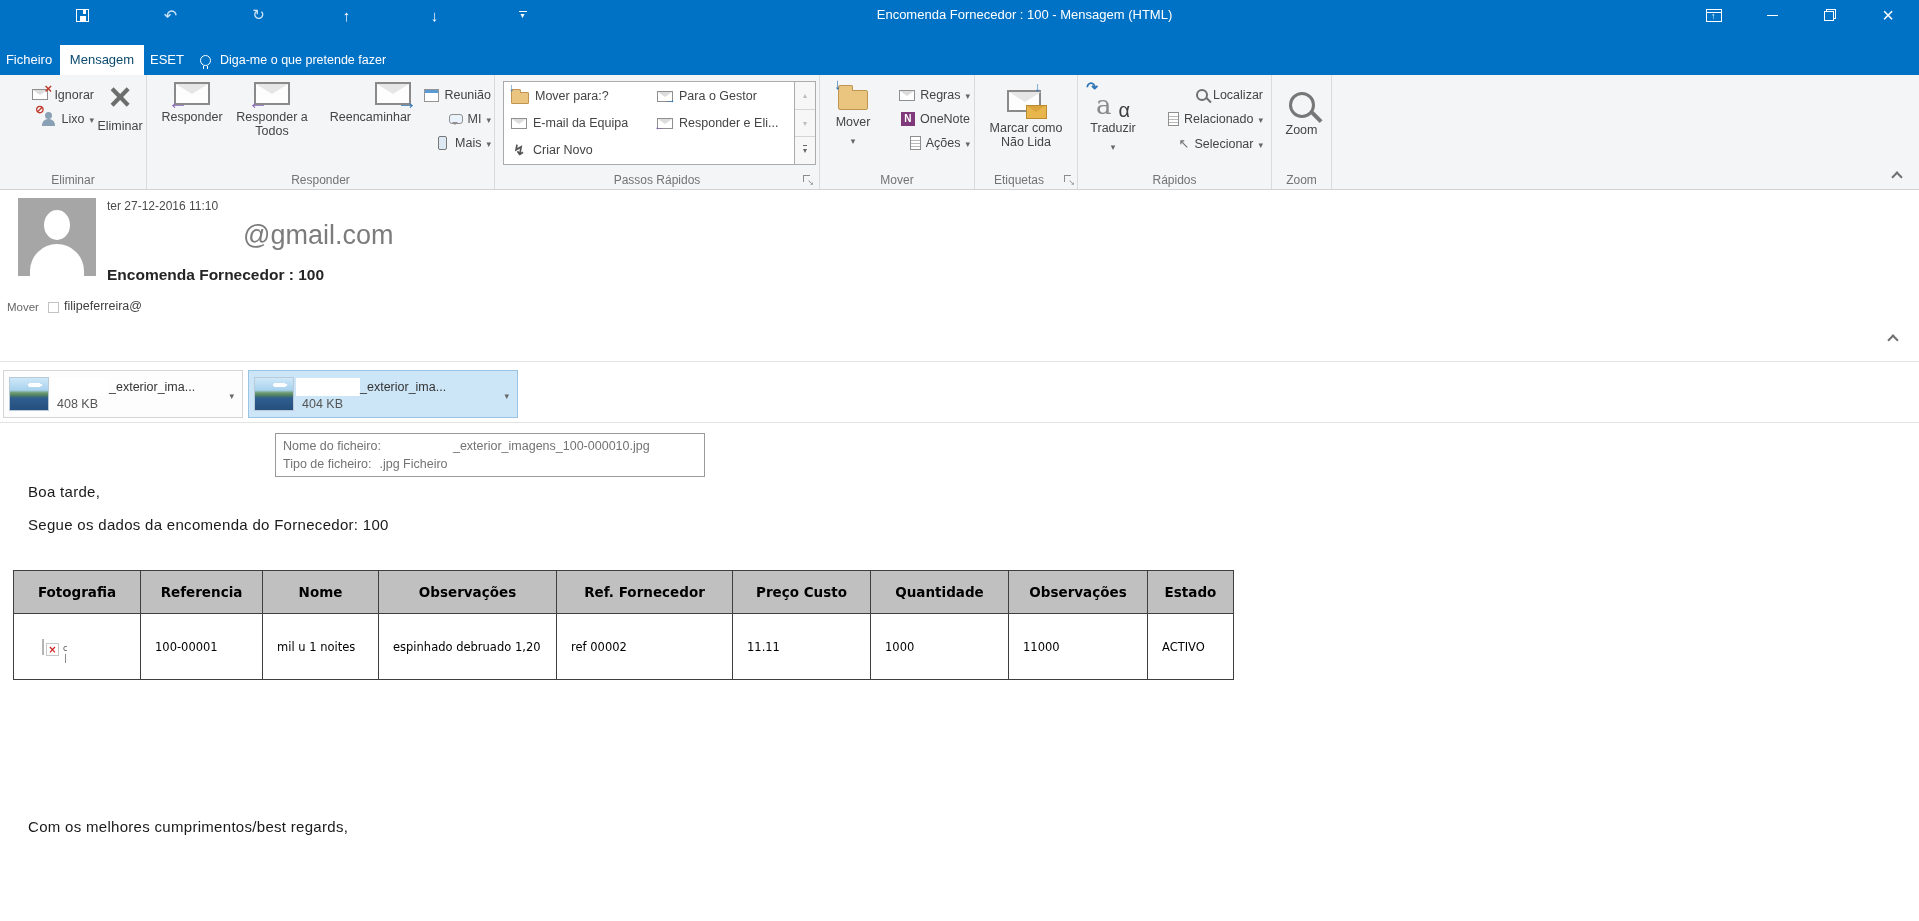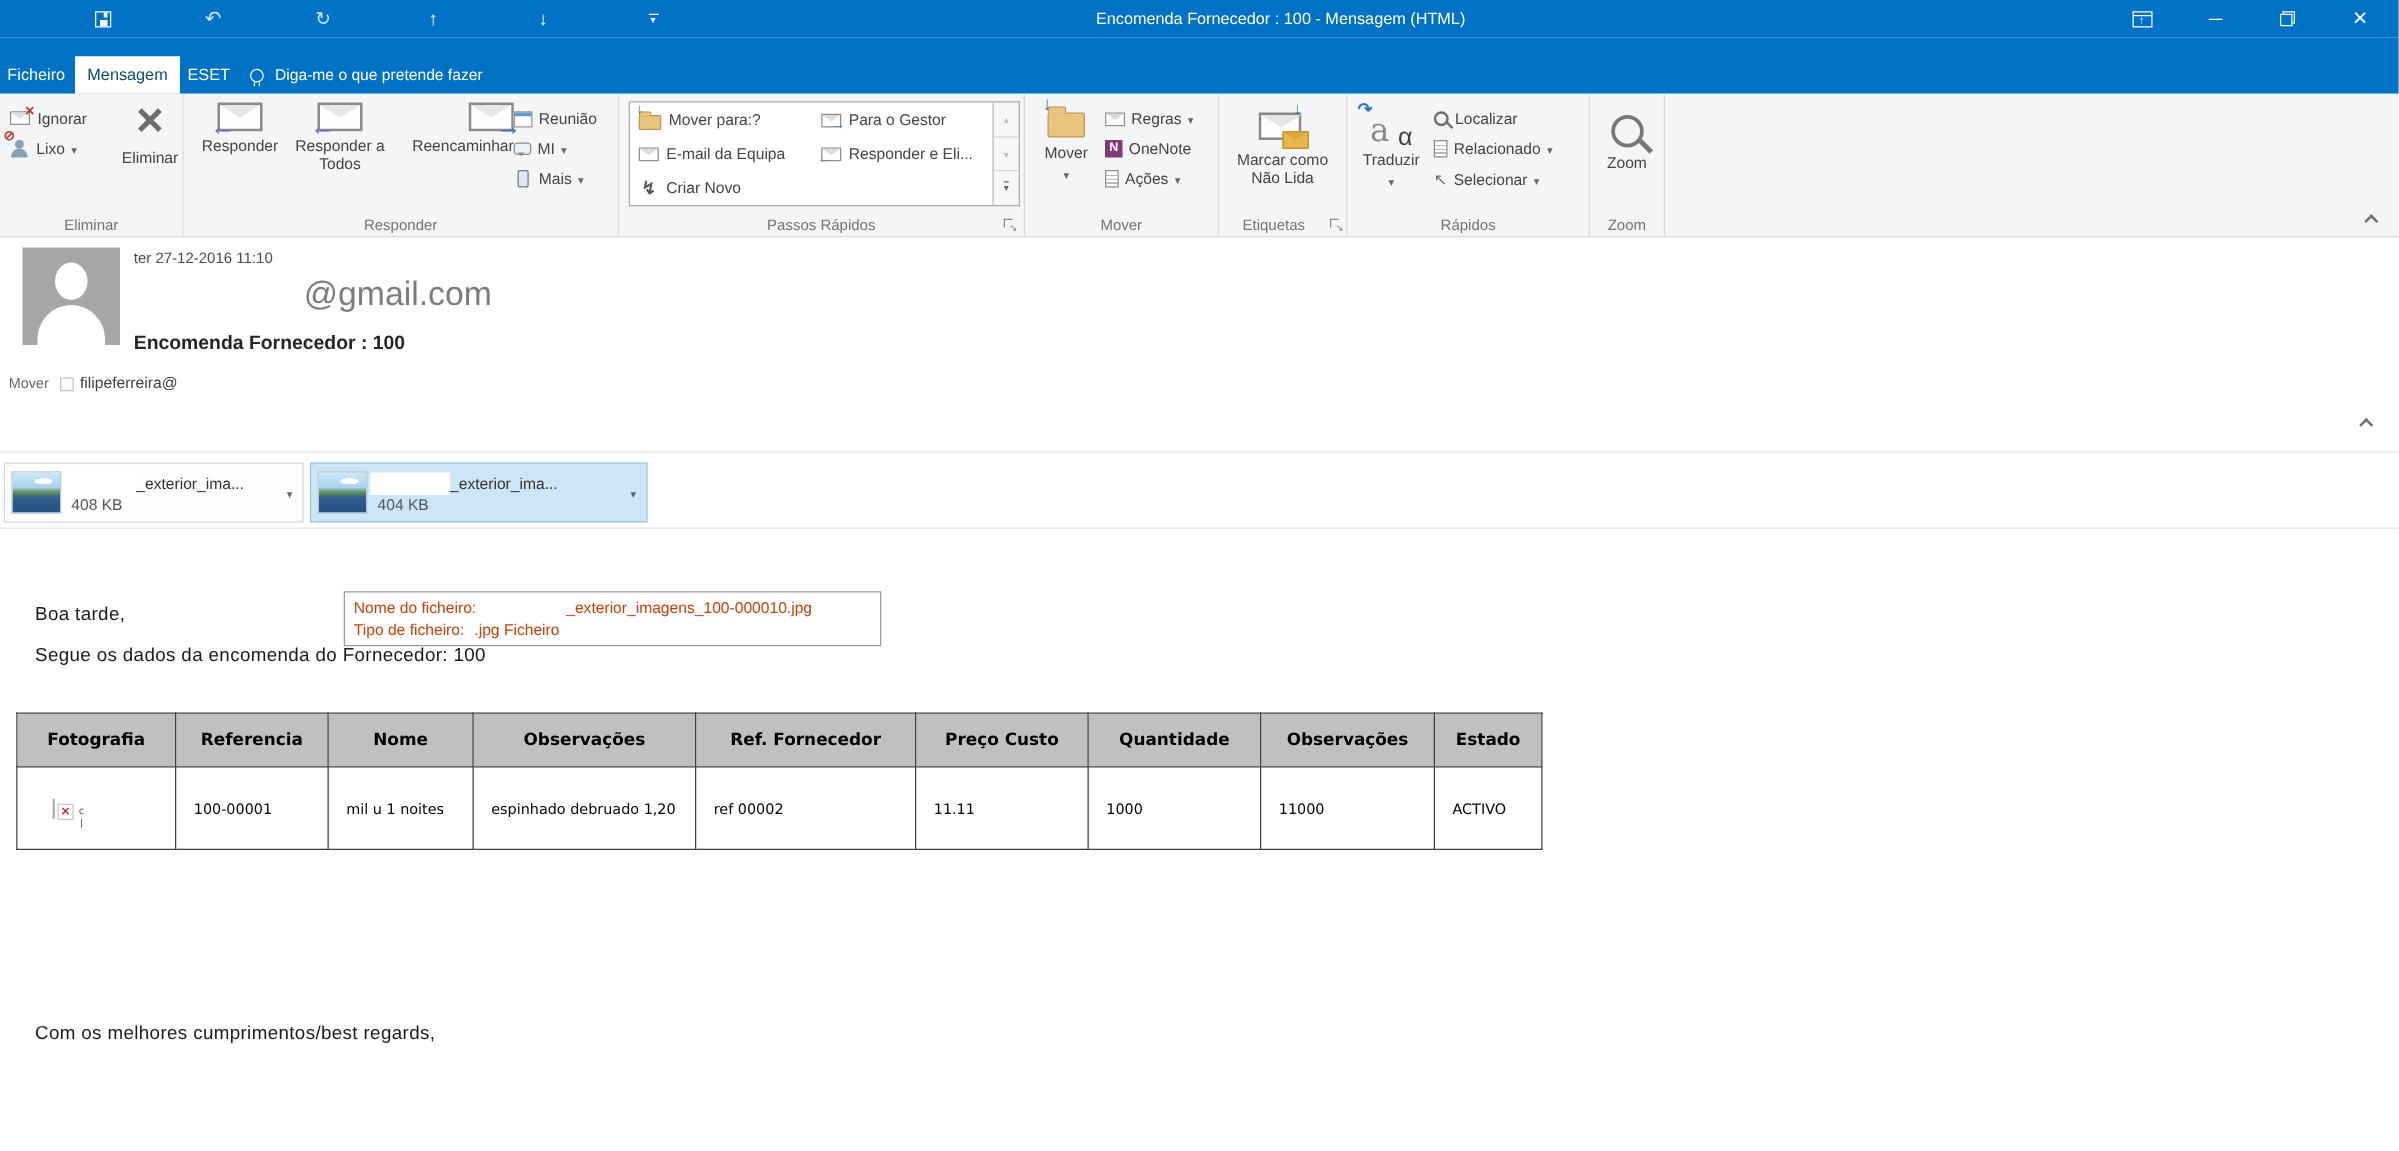--- a/index.html
+++ b/index.html
@@ -49,21 +49,21 @@
 
   
   .ribbon { position:absolute; top:75px; left:0; width:100%; height:115px; background:#f4f5f6;
             border-bottom:1px solid #d2d2d2; display:flex; }
   .rgroup { position:relative; height:114px; border-right:1px solid #dadbdc; flex:none; }
   .rg-label { position:absolute; bottom:2px; left:0; right:0; text-align:center; font-size:12px; color:#737373; white-space:nowrap; }
   .rg-content { display:flex; height:94px; }
   .bigbtn { display:flex; flex-direction:column; align-items:center; padding-top:7px; gap:5px; cursor:default; }
   .bb-label { font-size:12.5px; color:#444; text-align:center; line-height:14px; white-space:pre-line; }
   .stack { display:flex; flex-direction:column; padding-top:13px; gap:10px; }
-  .sbtn { display:flex; align-items:center; gap:5px; font-size:12.5px; color:#444; white-space:nowrap; cursor:default; }
+  .sbtn { display:flex; align-items:center; gap:5px; font-size:12.5px; color:#444; white-space:nowrap; cursor:default;justify-content:flex-end; }
   .caret::before { content:"▾"; font-size:9px; color:#666; }
   .bb-caret::before { content:"▾"; font-size:9px; color:#666; }
 
   
   .envs { position:relative; display:inline-block; width:16px; height:11px; background:#fff; border:1px solid #8f8f8f; flex:none; }
   .envs::before { content:""; position:absolute; top:0; left:0; width:0; height:0;
                   border-left:7px solid transparent; border-right:7px solid transparent; border-top:5px solid #dcdcdc; }
   .envb { position:relative; display:inline-block; width:36px; height:23px; background:#fdfdfd; border:2px solid #8a8a8a; flex:none; }
   .envb::before { content:""; position:absolute; top:0; left:0; width:0; height:0;
                   border-left:16px solid transparent; border-right:16px solid transparent; border-top:10px solid #e6e6e6; }
@@ -166,21 +166,21 @@
   }
   .chip-info { display:flex; flex-direction:column; padding-top:7px; min-width:0; }
   .chip-name-row { display:flex; align-items:center; height:18px; }
   .redact { display:inline-block; width:64px; height:18px; background:#fff; flex:none; }
   .chip-name { font-size:12.5px; color:#333; white-space:nowrap; }
   .chip-size { font-size:12.5px; color:#555; margin-left:6px; margin-top:1px; }
   .chip-caret { margin-left:auto; align-self:center; padding:0 8px; }
 
   
   .tooltip { position:absolute; left:275px; top:433px; width:430px; height:44px; background:#fff;
-             border:1px solid #9a9a9a; font-size:12.5px; color:#c2410c; padding:3px 7px; z-index:6;margin-top:40px; }
+             border:1px solid #9a9a9a; font-size:12.5px; color:#737373; padding:3px 7px; z-index:6; }
   .tt-row { display:flex; line-height:18px; white-space:nowrap; }
   .tt-gap { width:72px; flex:none; }
   .tt-sp  { width:8px; flex:none; }
 
   
   .greeting { position:absolute; left:28px; top:483px; font-size:15px; color:#1a1a1a; letter-spacing:.3px; }
   .intro    { position:absolute; left:28px; top:516px; font-size:15px; color:#1a1a1a; letter-spacing:.3px; }
   .closing  { position:absolute; left:28px; top:818px; font-size:15px; color:#1a1a1a; letter-spacing:.3px; }
   table.mailtable { position:absolute; left:13px; top:570px; border-collapse:collapse; table-layout:fixed; }
   .mailtable th, .mailtable td { border:1px solid #3f3f3f; overflow:hidden; }

